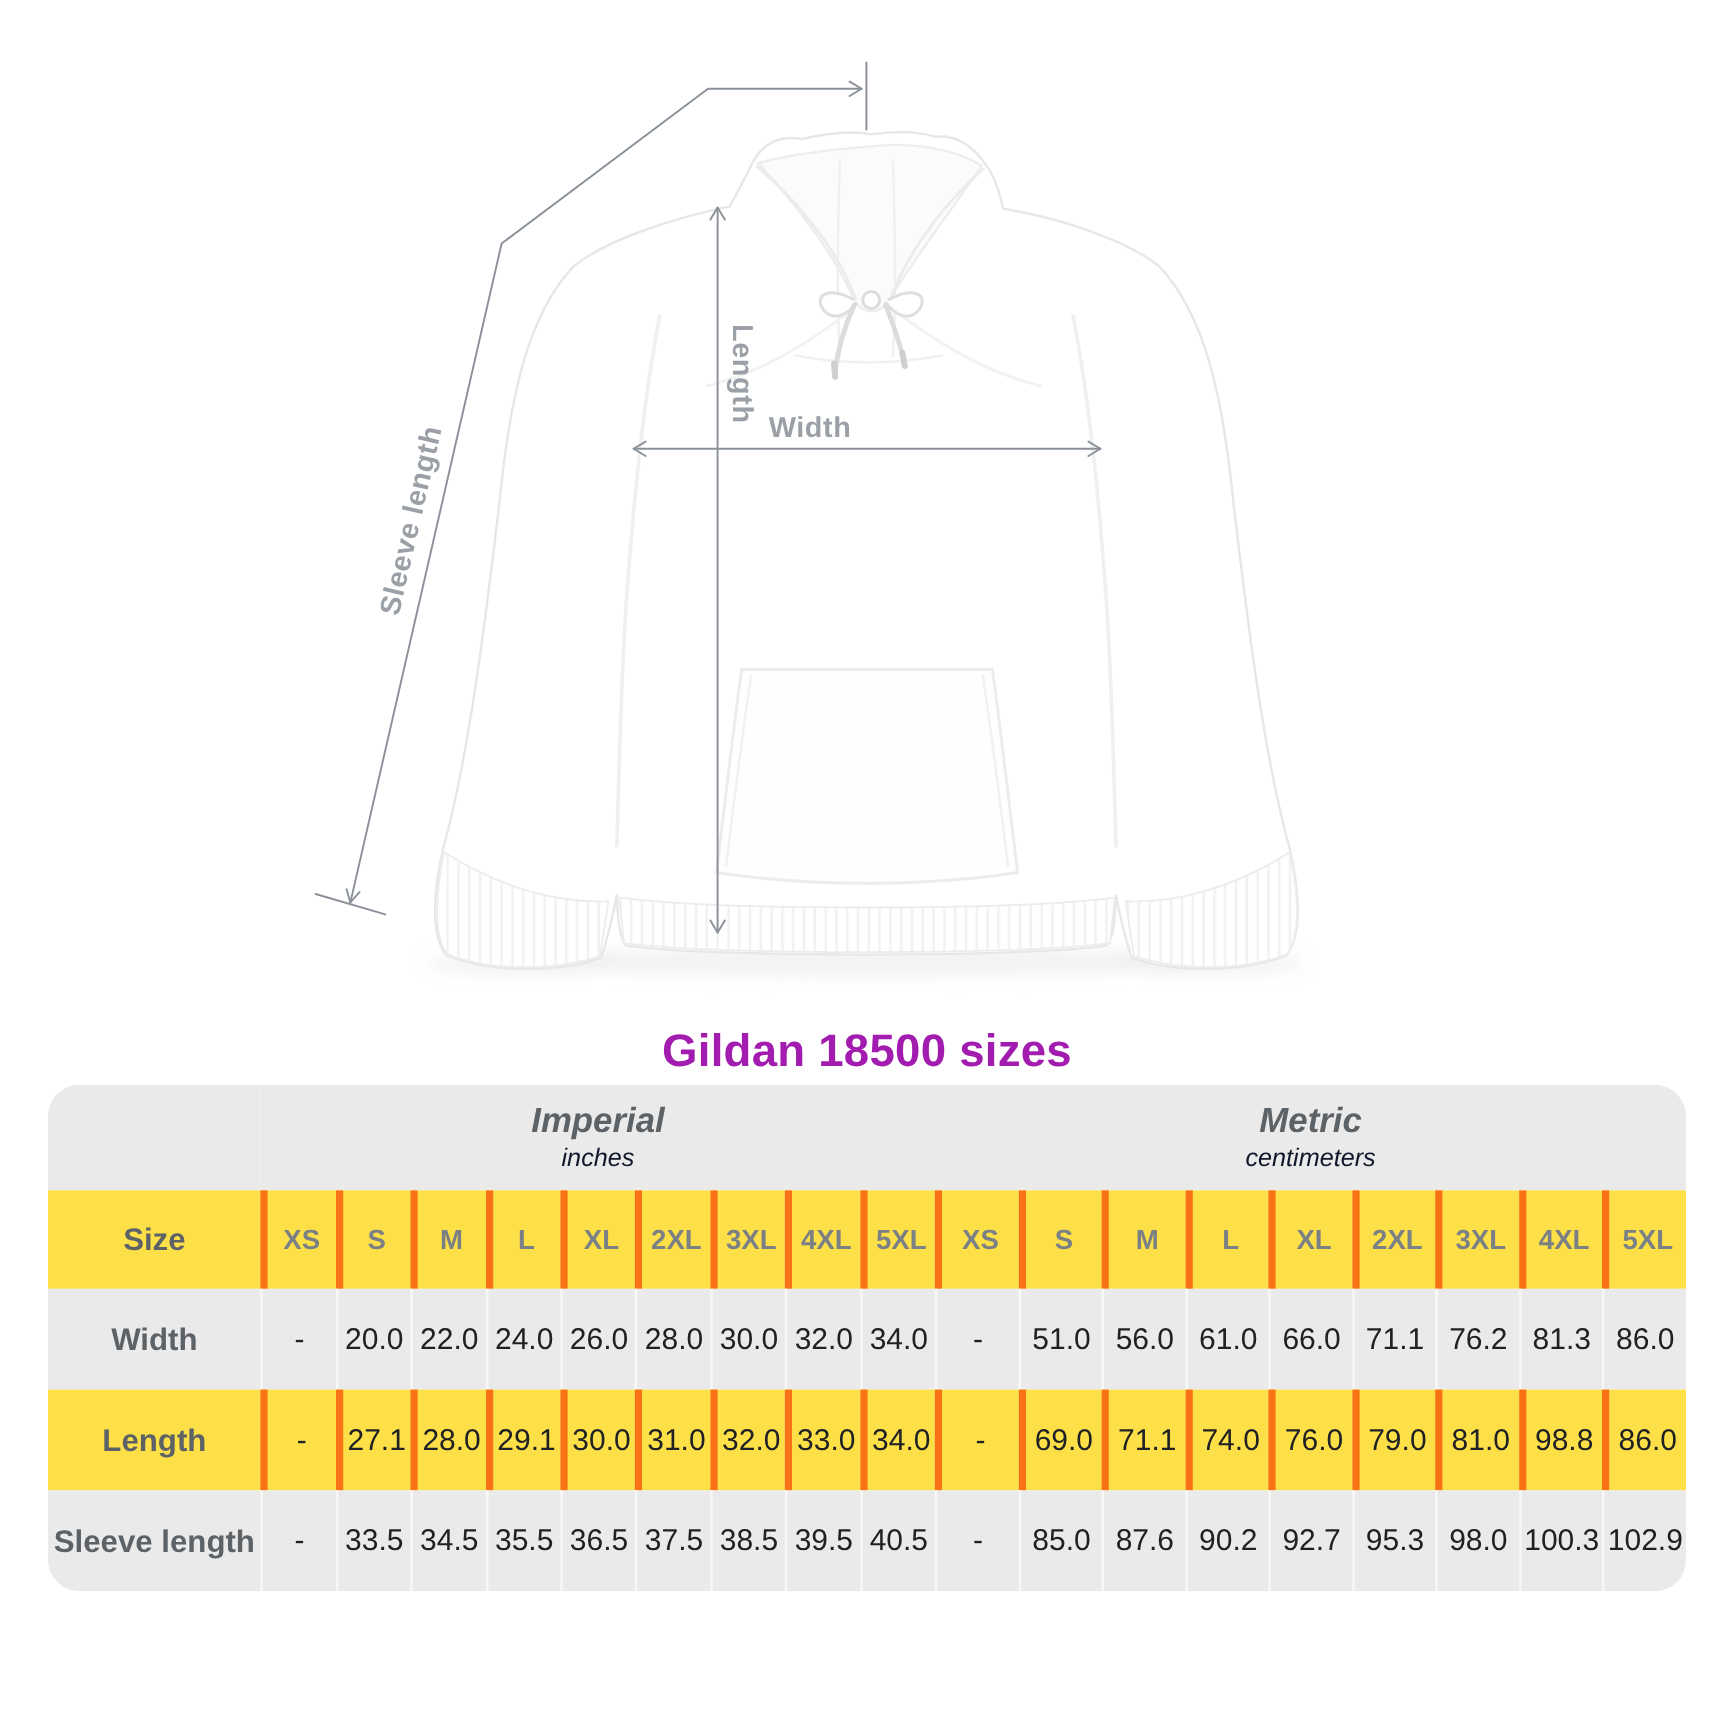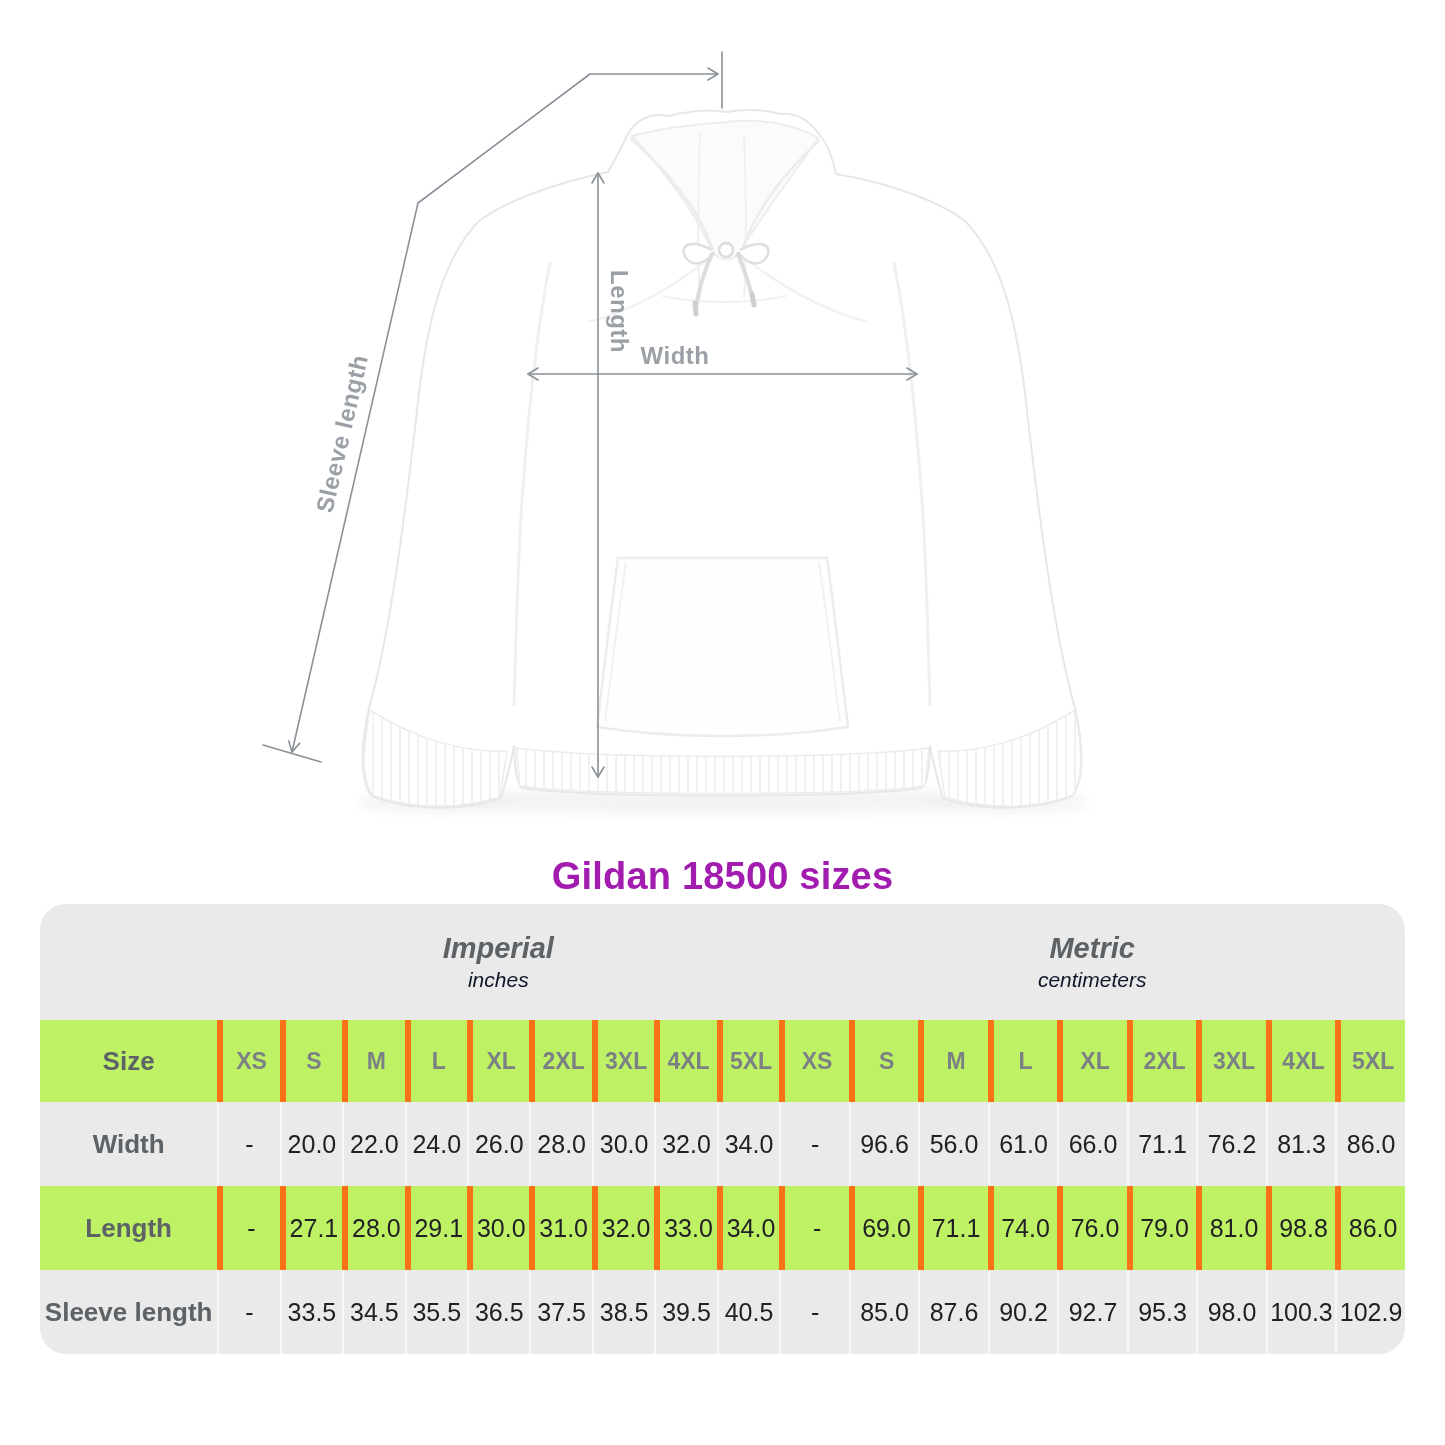--- a/index.html
+++ b/index.html
@@ -34,26 +34,26 @@
   }
   table.size-table{
     width:1365px;border-collapse:separate;border-spacing:0;table-layout:fixed;
   }
   col.c-label{width:176px;}
   col.c-imp{width:62px;}
   col.c-met{width:69px;}
 
   tr.band{background:#eaeaea;}
   tr.gray{background:#eaeaea;}
-  tr.white{background:#bef264;}
+  tr.white{background:#fde047;}
 
   .size-table td,.size-table th{
     padding:0;text-align:center;vertical-align:middle;font-weight:normal;
   }
-  .band-cell{height:116px;}
+  .band-cell{height:88px;}
   .unit-name{font-style:italic;font-weight:bold;font-size:29px;line-height:36px;color:#5d6267;}
   .unit-sub{font-style:italic;font-size:21px;line-height:28px;color:#0f172a;}
 
   tr.hdr th{height:82px;}
   th.corner{font-weight:bold;font-size:26px;color:#5d6267;}
   th.col-hdr{font-weight:bold;font-size:23px;color:#7b8085;}
 
   tr.data th,tr.data td{height:84px;}
   th.row-label{font-weight:bold;font-size:26px;color:#5d6267;}
   td.val{font-size:25px;color:#202124;}
@@ -263,21 +263,21 @@
             <td class="val div">-</td>
             <td class="val div">20.0</td>
             <td class="val div">22.0</td>
             <td class="val div">24.0</td>
             <td class="val div">26.0</td>
             <td class="val div">28.0</td>
             <td class="val div">30.0</td>
             <td class="val div">32.0</td>
             <td class="val div">34.0</td>
             <td class="val div">-</td>
-            <td class="val div">96.6</td>
+            <td class="val div">51.0</td>
             <td class="val div">56.0</td>
             <td class="val div">61.0</td>
             <td class="val div">66.0</td>
             <td class="val div">71.1</td>
             <td class="val div">76.2</td>
             <td class="val div">81.3</td>
             <td class="val div">86.0</td>
           </tr>
           <tr class="data white">
             <th class="row-label">Length</th>

